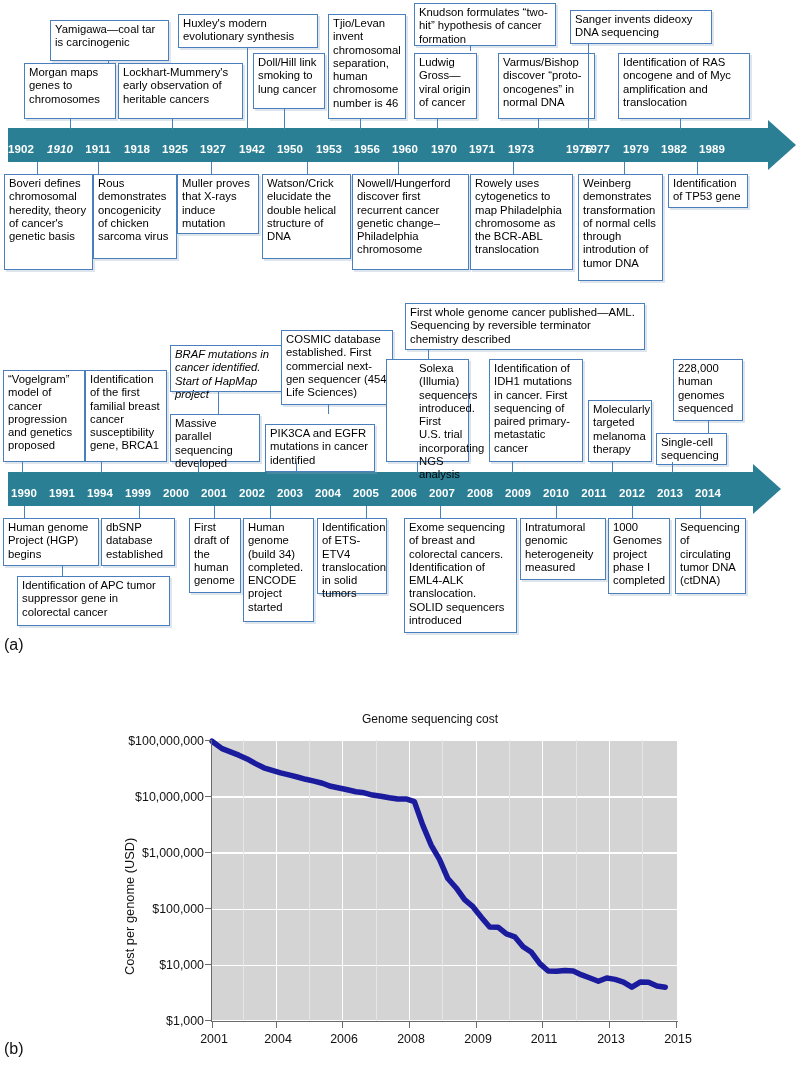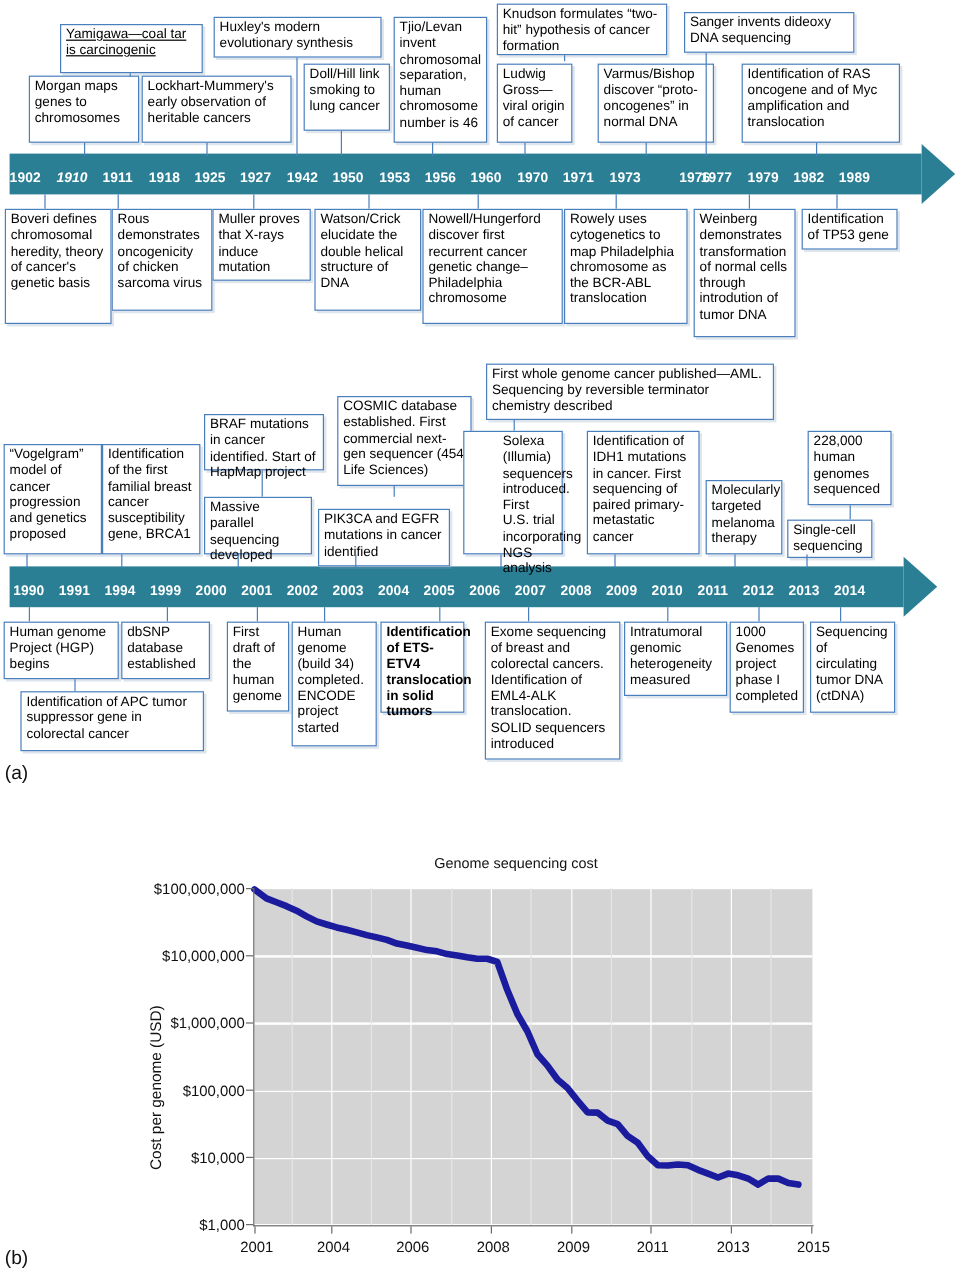--- a/index.html
+++ b/index.html
@@ -52,21 +52,21 @@
 
   <div>
 
     <div class="arrow-bar" style="left:8px;top:128px;width:760px;"></div>
     <div class="arrow-head" style="left:768px;top:120px;"></div>
 
     <div class="box shadow" style="left:24px;top:63px;width:92px;height:56px;">
       <span>Morgan maps genes to chromosomes</span></div>
     <div class="stem" style="left:70px;top:119px;height:11px;"></div>
 
-    <div class="box shadow" style="left:50px;top:20px;width:119px;height:41px;text-decoration:underline;">
+    <div class="box shadow" style="left:50px;top:20px;width:119px;height:41px;">
       <span>Yamigawa—coal tar is carcinogenic</span></div>
     <div class="stem" style="left:108px;top:61px;height:3px;"></div>
 
     <div class="box shadow" style="left:118px;top:63px;width:125px;height:56px;">
       <span>Lockhart-Mummery's early observation of heritable cancers</span></div>
     <div class="stem" style="left:172px;top:119px;height:11px;"></div>
 
     <div class="box shadow" style="left:178px;top:14px;width:140px;height:34px;">
       <span>Huxley's modern evolutionary synthesis</span></div>
     <div class="stem" style="left:247px;top:48px;height:82px;"></div>
@@ -157,21 +157,21 @@
     <div class="arrow-head" style="left:753px;top:464px;"></div>
 
     <div class="box shadow" style="left:3px;top:370px;width:82px;height:92px;">
       <span>“Vogelgram” model of cancer progression and genetics proposed</span></div>
     <div class="stem" style="left:22px;top:462px;height:11px;"></div>
 
     <div class="box shadow" style="left:85px;top:370px;width:82px;height:92px;">
       <span>Identification of the first familial breast cancer susceptibility gene, BRCA1</span></div>
     <div class="stem" style="left:101px;top:462px;height:11px;"></div>
 
-    <div class="box shadow" style="left:170px;top:345px;width:100px;height:47px;">
+    <div class="box shadow" style="left:170px;top:345px;width:112px;height:47px;font-style:italic;">
       <span>BRAF mutations in cancer identified. Start of HapMap project</span></div>
     <div class="stem" style="left:218px;top:392px;height:22px;"></div>
 
     <div class="box shadow" style="left:170px;top:414px;width:90px;height:48px;">
       <span>Massive parallel sequencing developed</span></div>
     <div class="stem" style="left:198px;top:462px;height:11px;"></div>
 
     <div class="box shadow" style="left:281px;top:330px;width:112px;height:75px;">
       <span>COSMIC database established. First commercial next-gen sequencer (454 Life Sciences)</span></div>
     <div class="stem" style="left:328px;top:405px;height:9px;"></div>
@@ -240,21 +240,21 @@
 
     <div class="stem" style="left:214px;top:506px;height:12px;"></div>
     <div class="box shadow" style="left:189px;top:518px;width:52px;height:75px;">
       <span>First draft of the human genome</span></div>
 
     <div class="stem" style="left:270px;top:506px;height:12px;"></div>
     <div class="box shadow" style="left:243px;top:518px;width:71px;height:104px;">
       <span>Human genome (build 34) completed. ENCODE project started</span></div>
 
     <div class="stem" style="left:366px;top:506px;height:12px;"></div>
-    <div class="box shadow" style="left:317px;top:518px;width:70px;height:76px;font-weight:bold;">
+    <div class="box shadow" style="left:317px;top:518px;width:70px;height:76px;">
       <span>Identification of ETS-ETV4 translocation in solid tumors</span></div>
 
     <div class="stem" style="left:440px;top:506px;height:12px;"></div>
     <div class="box shadow" style="left:404px;top:518px;width:113px;height:115px;">
       <span>Exome sequencing of breast and colorectal cancers. Identification of EML4-ALK translocation. SOLID sequencers introduced</span></div>
 
     <div class="stem" style="left:556px;top:506px;height:12px;"></div>
     <div class="box shadow" style="left:520px;top:518px;width:86px;height:62px;">
       <span>Intratumoral genomic heterogeneity measured</span></div>
 

